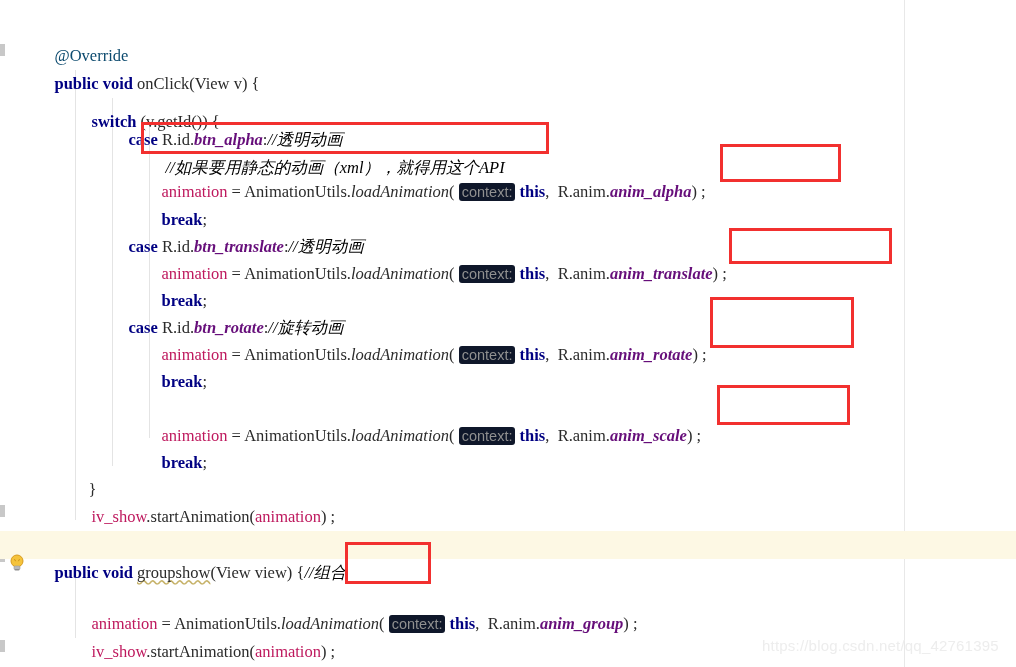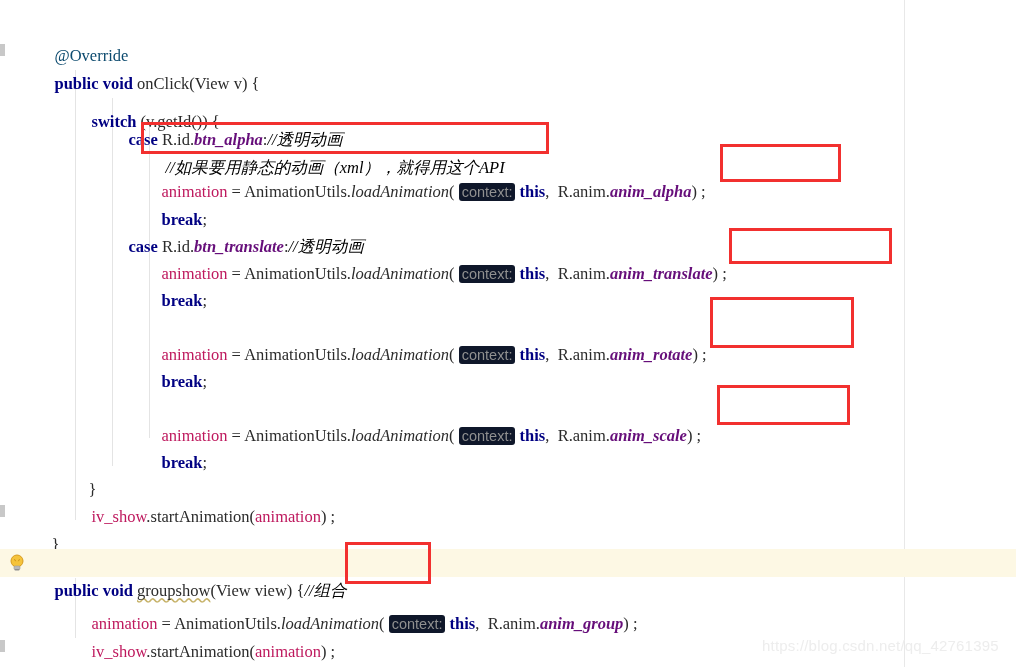--- a/index.html
+++ b/index.html
@@ -139,20 +139,23 @@
   </div>
 
   <div class="line" style="top:232px;">
     <span class="txt" style="padding-left:145px;"></span><span class="fieldpl">animation</span><span class="plain"> = </span><span class="plain">AnimationUtils.</span><span class="method">loadAnimation</span><span class="plain">( </span><span class="hintchip">context:</span><span class="plain"> </span><span class="kw">this</span><span class="plain">,  R.anim.</span><span class="field">anim_translate</span><span class="plain">) ;</span>
   </div>
 
   <div class="line" style="top:259px;">
     <span class="txt" style="padding-left:145px;"></span><span class="kw">break</span><span class="plain">;</span>
   </div>
 
+  <div class="line" style="top:286px;">
+    <span class="txt" style="padding-left:112px;"></span><span class="kw">case</span><span class="plain"> R.id.</span><span class="field">btn_rotate</span><span class="plain">:</span><span class="comment">//旋转动画</span>
+  </div>
 
   <div class="line" style="top:313px;">
     <span class="txt" style="padding-left:145px;"></span><span class="fieldpl">animation</span><span class="plain"> = </span><span class="plain">AnimationUtils.</span><span class="method">loadAnimation</span><span class="plain">( </span><span class="hintchip">context:</span><span class="plain"> </span><span class="kw">this</span><span class="plain">,  R.anim.</span><span class="field">anim_rotate</span><span class="plain">) ;</span>
   </div>
 
   <div class="line" style="top:340px;">
     <span class="txt" style="padding-left:145px;"></span><span class="kw">break</span><span class="plain">;</span>
   </div>
 
 
@@ -169,21 +172,21 @@
   </div>
 
   <div class="line" style="top:475px;">
     <span class="txt" style="padding-left:75px;"></span><span class="fieldpl">iv_show</span><span class="plain">.</span><span class="plain">startAnimation</span><span class="plain">(</span><span class="fieldpl">animation</span><span class="plain">) ;</span>
   </div>
 
   <div class="line" style="top:503px;">
     <span class="txt" style="padding-left:35px;"></span><span class="plain">}</span>
   </div>
 
-  <div class="line highlight" style="top:549px;">
+  <div class="line highlight" style="top:531px;">
     <span class="txt" style="padding-left:38px;"></span><span class="kw">public</span><span class="plain"> </span><span class="kw">void</span><span class="plain"> </span><span class="plain warn-underline">groupshow</span><span class="plain">(View view) </span><span class="plain">{</span><span class="comment">//组合</span>
   </div>
 
   <div class="bulb" style="left:9px;top:554px;">
     <svg viewBox="0 0 16 18" width="16" height="18" aria-hidden="true">
       <ellipse cx="8" cy="7" rx="6" ry="6" fill="#f5c33b" stroke="#d79b1e" stroke-width="1"></ellipse>
       <rect x="5" y="12" width="6" height="3.5" rx="1" fill="#b9b9b9" stroke="#9a9a9a" stroke-width=".6"></rect>
       <rect x="5.5" y="15" width="5" height="1.6" rx=".8" fill="#8f8f8f"></rect>
       <path d="M5.5 5.2 L6.6 7.2 M10.5 5.2 L9.4 7.2" stroke="#c98f16" stroke-width="1" fill="none"></path>
     </svg>

